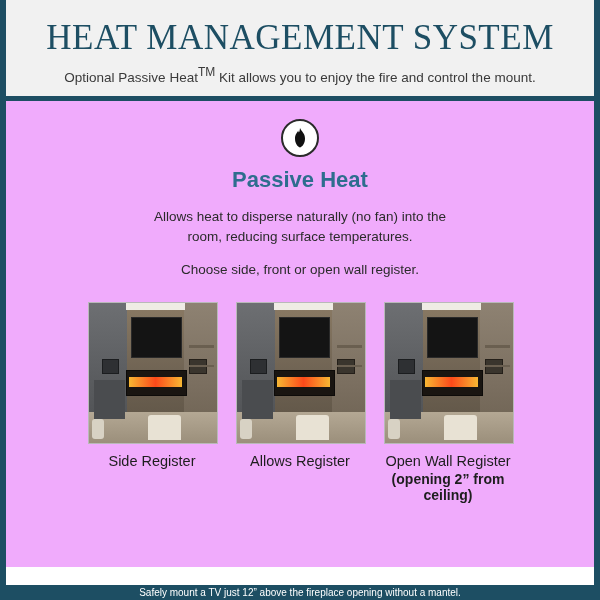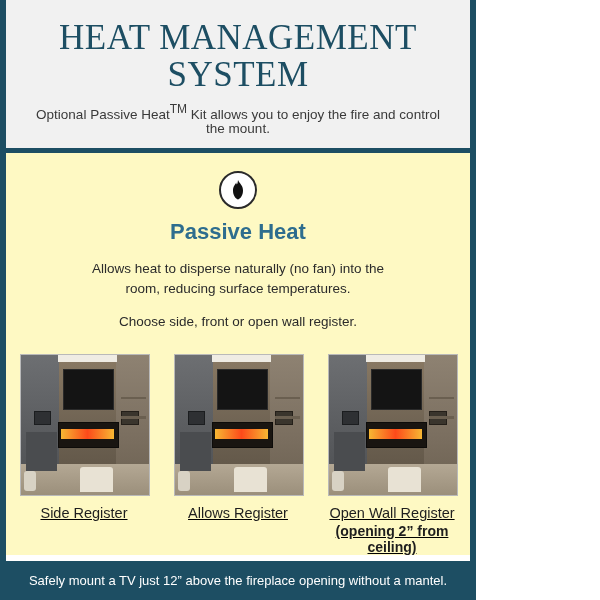--- a/index.html
+++ b/index.html
@@ -8,26 +8,26 @@
   }
   body {
     width: 600px;
     height: 600px;
     background: #ffffff;
     font-family: "Liberation Sans", sans-serif;
     overflow: hidden;
   }
   .page {
     position: relative;
-    width: 476px;
+    width: 600px;
     height: 600px;
     box-sizing: border-box;
     border-left: 6px solid #1d4e63;
     border-right: 6px solid #1d4e63;
-    background: #fef9c3;
+    background: #f0abfc;
     display: flex;
     flex-direction: column;
   }
 
   
   .header {
     background: #f1f1f1;
     padding: 20px 20px 12px 20px;
     text-align: center;
     border-bottom: 5px solid #1d4e63;
@@ -82,23 +82,22 @@
     max-width: 330px;
   }
   .body-text.second {
     margin-bottom: 0;
   }
 
   
   .cards {
     display: flex;
     justify-content: center;
-    gap: 26px;
+    gap: 20px;
     margin-top: 22px;
-    text-decoration: underline;
   }
   .card {
     width: 128px;
   }
   .thumb {
     width: 128px;
     height: 140px;
     border: 1px solid #b9b9b9;
     position: relative;
     overflow: hidden;
@@ -146,22 +145,22 @@
     color: #1e1e1e;
     margin-top: 2px;
     font-weight: bold;
   }
 
   
   .footer {
     background: #1d4e63;
     color: #ffffff;
     text-align: center;
-    font-size: 13px;
-    padding: 12px 10px;
+    font-size: 10px;
+    padding: 2px 10px;
     margin-top: auto;
   }
   .footer-spacer { height: 18px; background: #ffffff; }
 </style>
 </head>
 <body>
 
 <div class="page">
 
   <div class="header">

